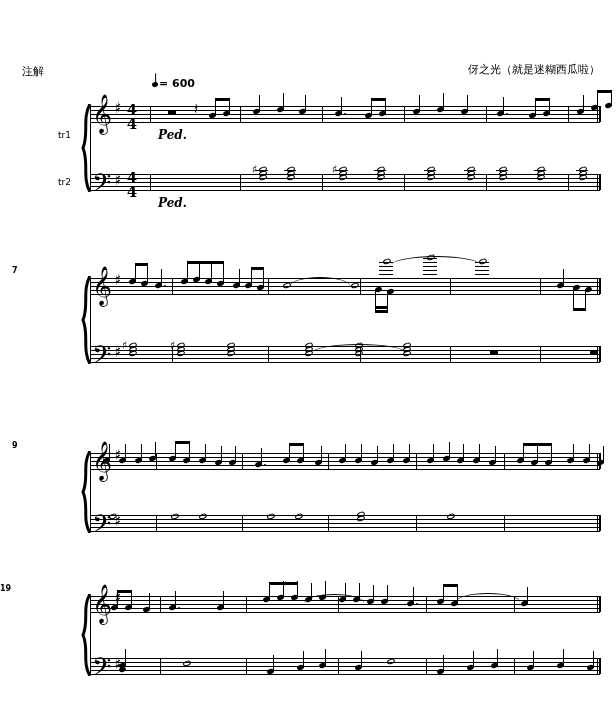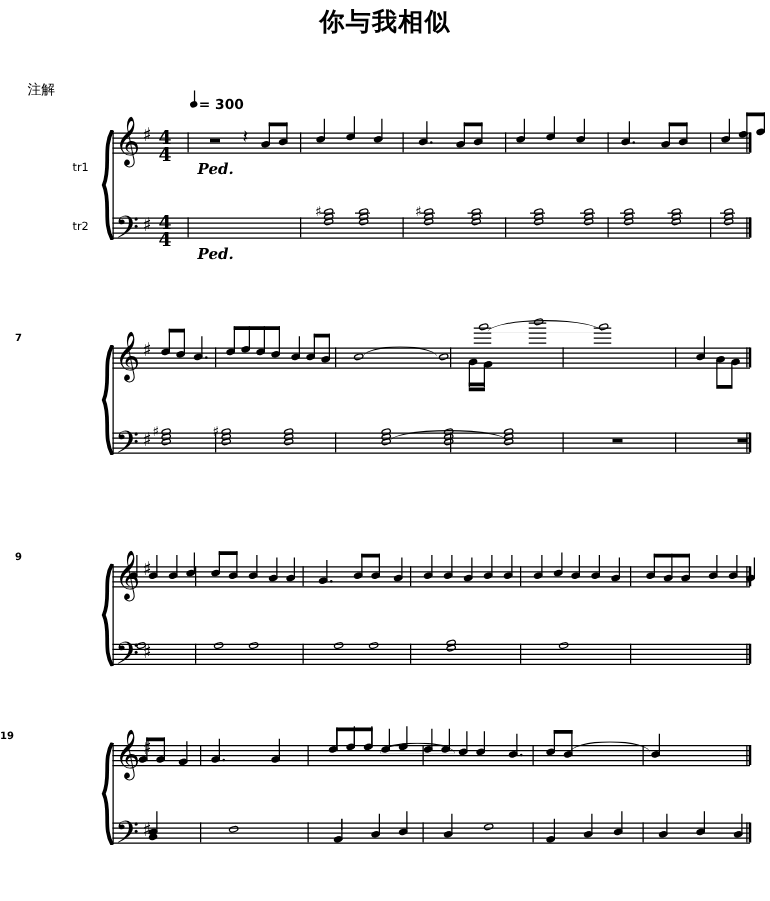--- a/index.html
+++ b/index.html
@@ -51,23 +51,23 @@
   .rest2{position:absolute;width:8px;height:3px;background:#000;}
   .restq{position:absolute;font-size:15px;line-height:1;font-family:"DejaVu Sans",sans-serif;}
   .acc{position:absolute;font-size:11px;line-height:1;}
   .tie{position:absolute;border-top:1.2px solid #000;border-radius:50%/100% 100% 0 0;height:7px;}
 </style>
 </head>
 <body>
 
 <div class="sheet">
 
-  <div class="title">你与我相似</div>
   <div class="annot">注解</div>
-  <div class="tempo"><span class="notehead"></span><span>= 300</span></div>
+  <div class="composer">伢之光（就是迷糊西瓜啦）</div>
+  <div class="tempo"><span class="notehead"></span><span>= 600</span></div>
 
   <div class="system" id="sys1" style="top:96px;height:120px;">
 
   <div class="staff" style="top: 10px;">
         <div class="line" style="top: 0px; left: 90px; width: 510px;"></div>
         <div class="line" style="top: 4px; left: 90px; width: 510px;"></div>
         <div class="line" style="top: 8px; left: 90px; width: 510px;"></div>
         <div class="line" style="top: 12px; left: 90px; width: 510px;"></div>
         <div class="line" style="top: 16px; left: 90px; width: 510px;"></div>
       </div>

